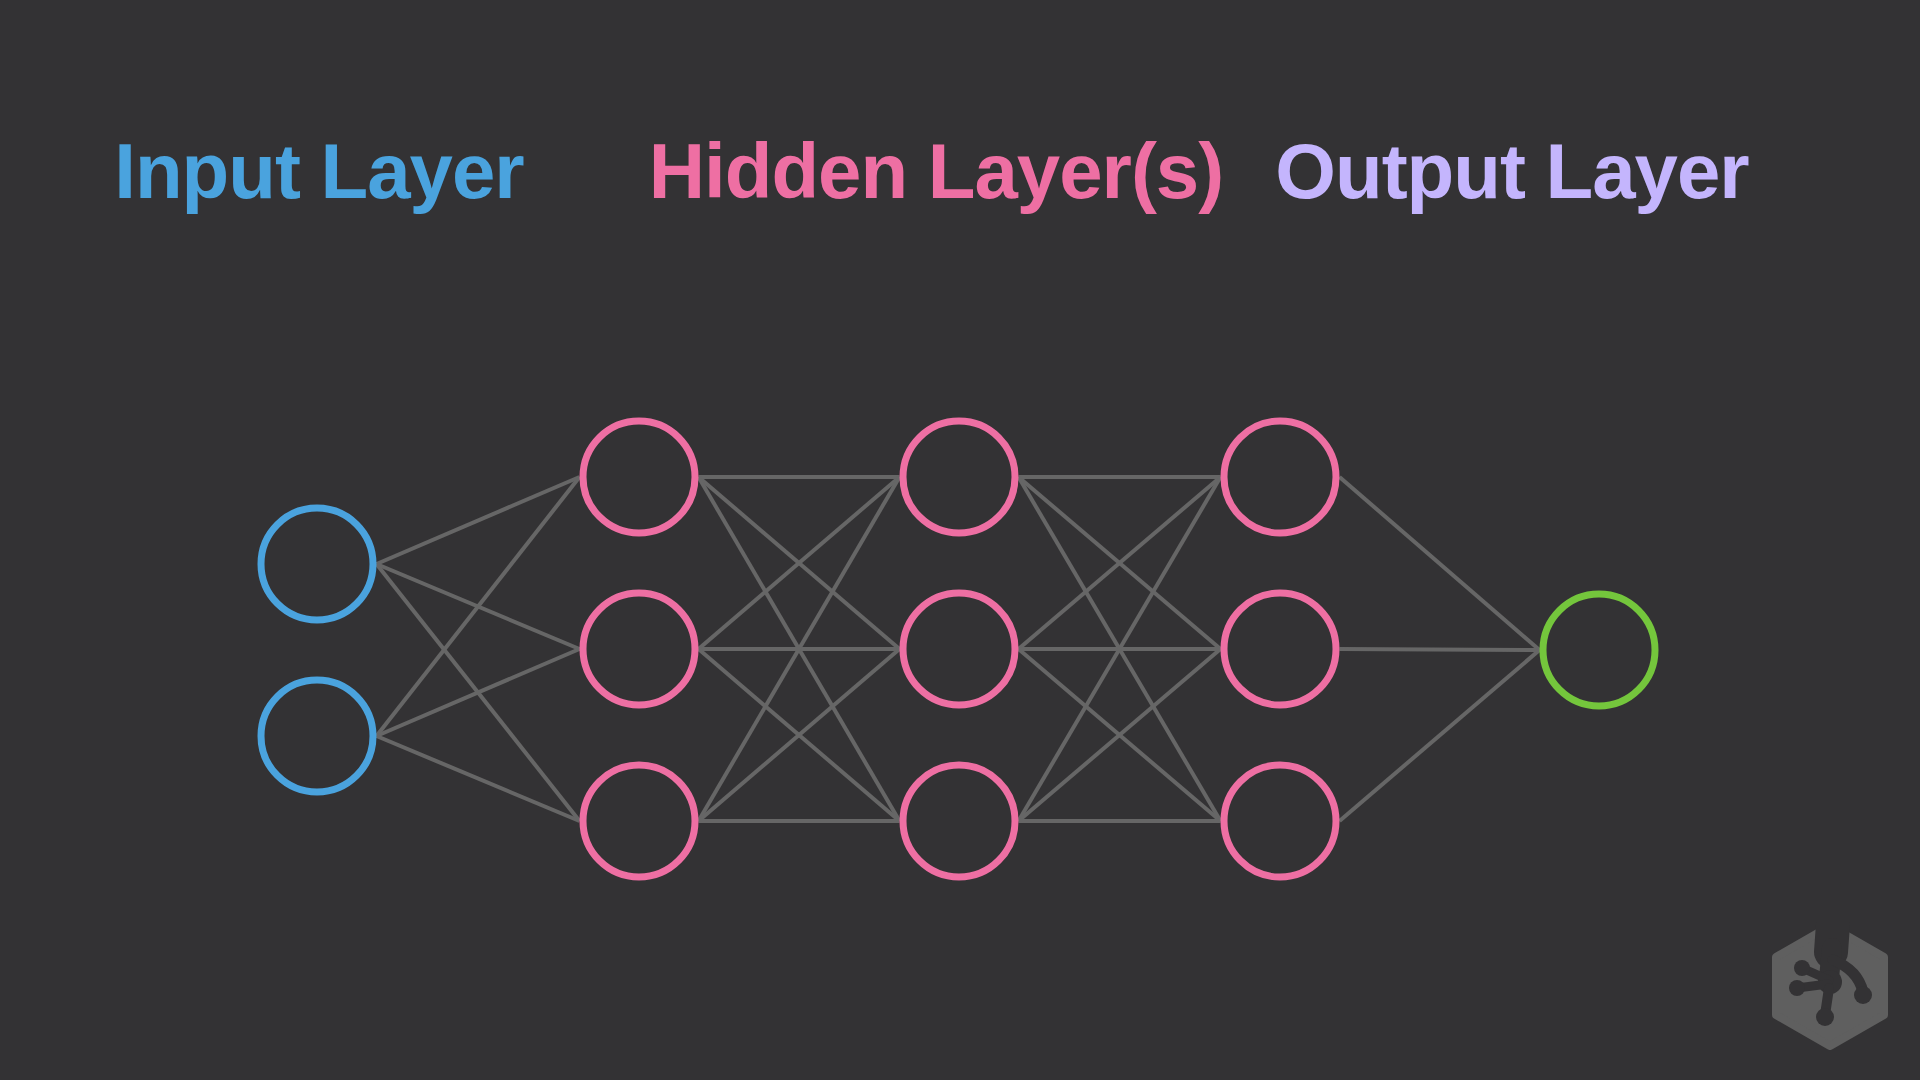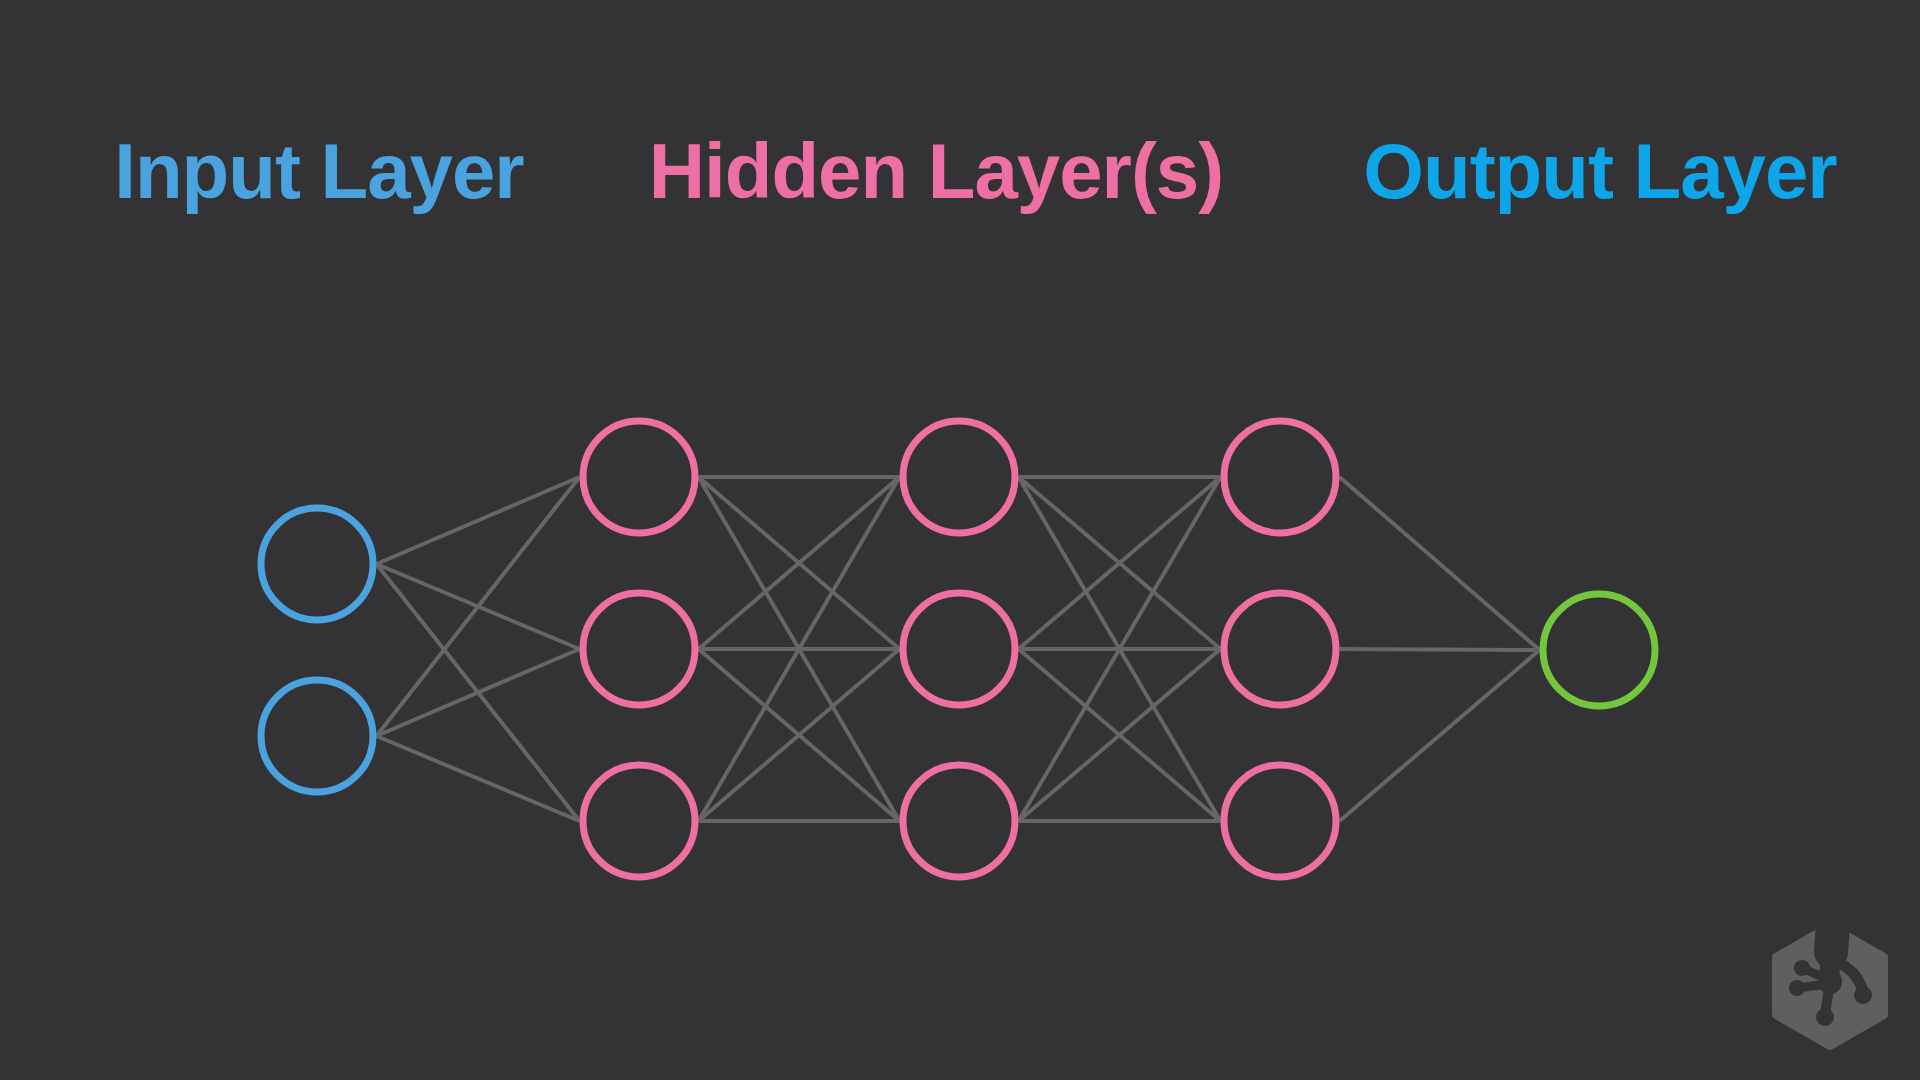--- a/index.html
+++ b/index.html
@@ -45,21 +45,21 @@
 </style>
 </head>
 <body style="background: rgb(51, 50, 52);">
 
 <div class="stage">
 
   <div class="layer-label" style="color: rgb(74, 163, 222); left: 319px;">Input Layer</div>
 
   <div class="layer-label" style="color: rgb(238, 111, 163); left: 936px;">Hidden Layer(s)</div>
 
-  <div class="layer-label" style="color: #0ea5e9; left: 1600px;">Output Layer</div>
+  <div class="layer-label" style="color: #c4b5fd; left: 1512px;">Output Layer</div>
 
   <svg id="network-svg" viewBox="0 0 1920 1080">
     <g id="edges-group">
         <line x1="376.5" y1="564" x2="579.5" y2="477" stroke="#666666" stroke-width="4"></line>
         <line x1="376.5" y1="564" x2="579.5" y2="649" stroke="#666666" stroke-width="4"></line>
         <line x1="376.5" y1="564" x2="579.5" y2="821" stroke="#666666" stroke-width="4"></line>
         <line x1="376.5" y1="736" x2="579.5" y2="477" stroke="#666666" stroke-width="4"></line>
         <line x1="376.5" y1="736" x2="579.5" y2="649" stroke="#666666" stroke-width="4"></line>
         <line x1="376.5" y1="736" x2="579.5" y2="821" stroke="#666666" stroke-width="4"></line>
         <line x1="698.5" y1="477" x2="899.5" y2="477" stroke="#666666" stroke-width="4"></line>

